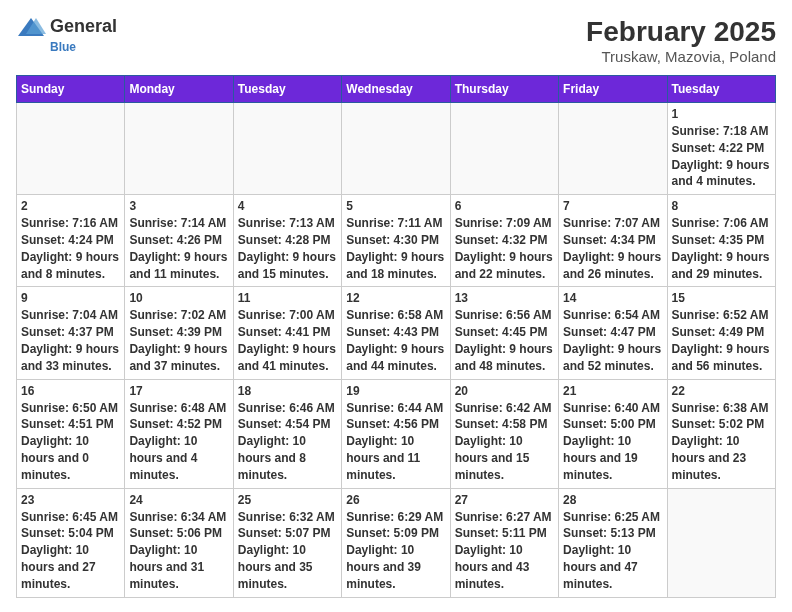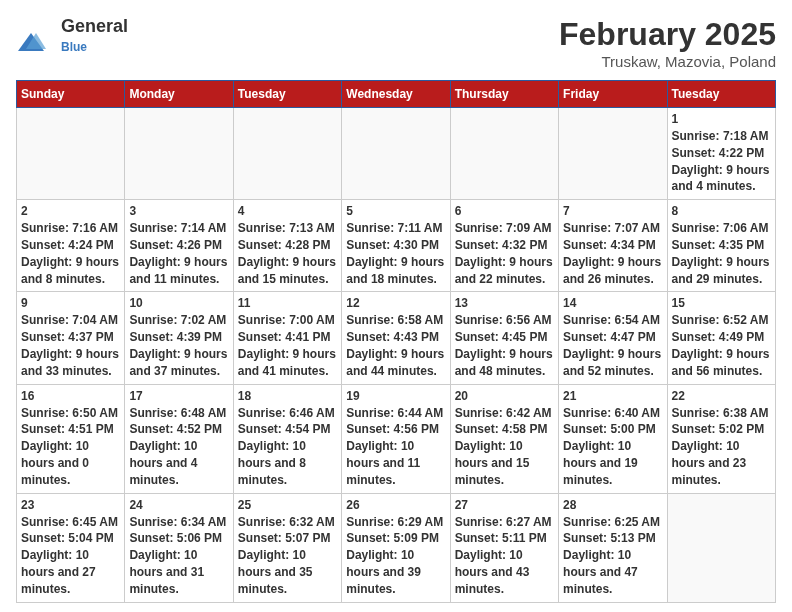--- a/index.html
+++ b/index.html
@@ -11,47 +11,47 @@
       padding: 16px;
     }
     .header-area {
       display: flex;
       justify-content: space-between;
       align-items: flex-start;
       margin-bottom: 10px;
     }
     .logo {
       display: flex;
-      align-items: flex-end;
-      gap: 15px;
+      align-items: flex-start;
+      gap: 4px;
     }
     .logo-icon {
       width: 30px;
       height: 24px;
     }
     .title-area {
       text-align: right;
     }
     .calendar-title {
-      font-size: 32px;
+      font-size: 28px;
       font-weight: bold;
       color: #333;
     }
     .calendar-subtitle {
       font-size: 15px;
       color: #555;
       text-align: right;
     }
     table {
       width: 100%;
       border-collapse: collapse;
       table-layout: fixed;
     }
     thead tr th {
-      background-color: #b91c1c;
+      background-color: #6d28d9;
       color: #fff;
       font-size: 12px;
       font-weight: bold;
       padding: 6px 4px;
       text-align: left;
       border: 1px solid #2a5a9f;
     }
     tbody tr td {
       border: 1px solid #ccc;
       vertical-align: top;

